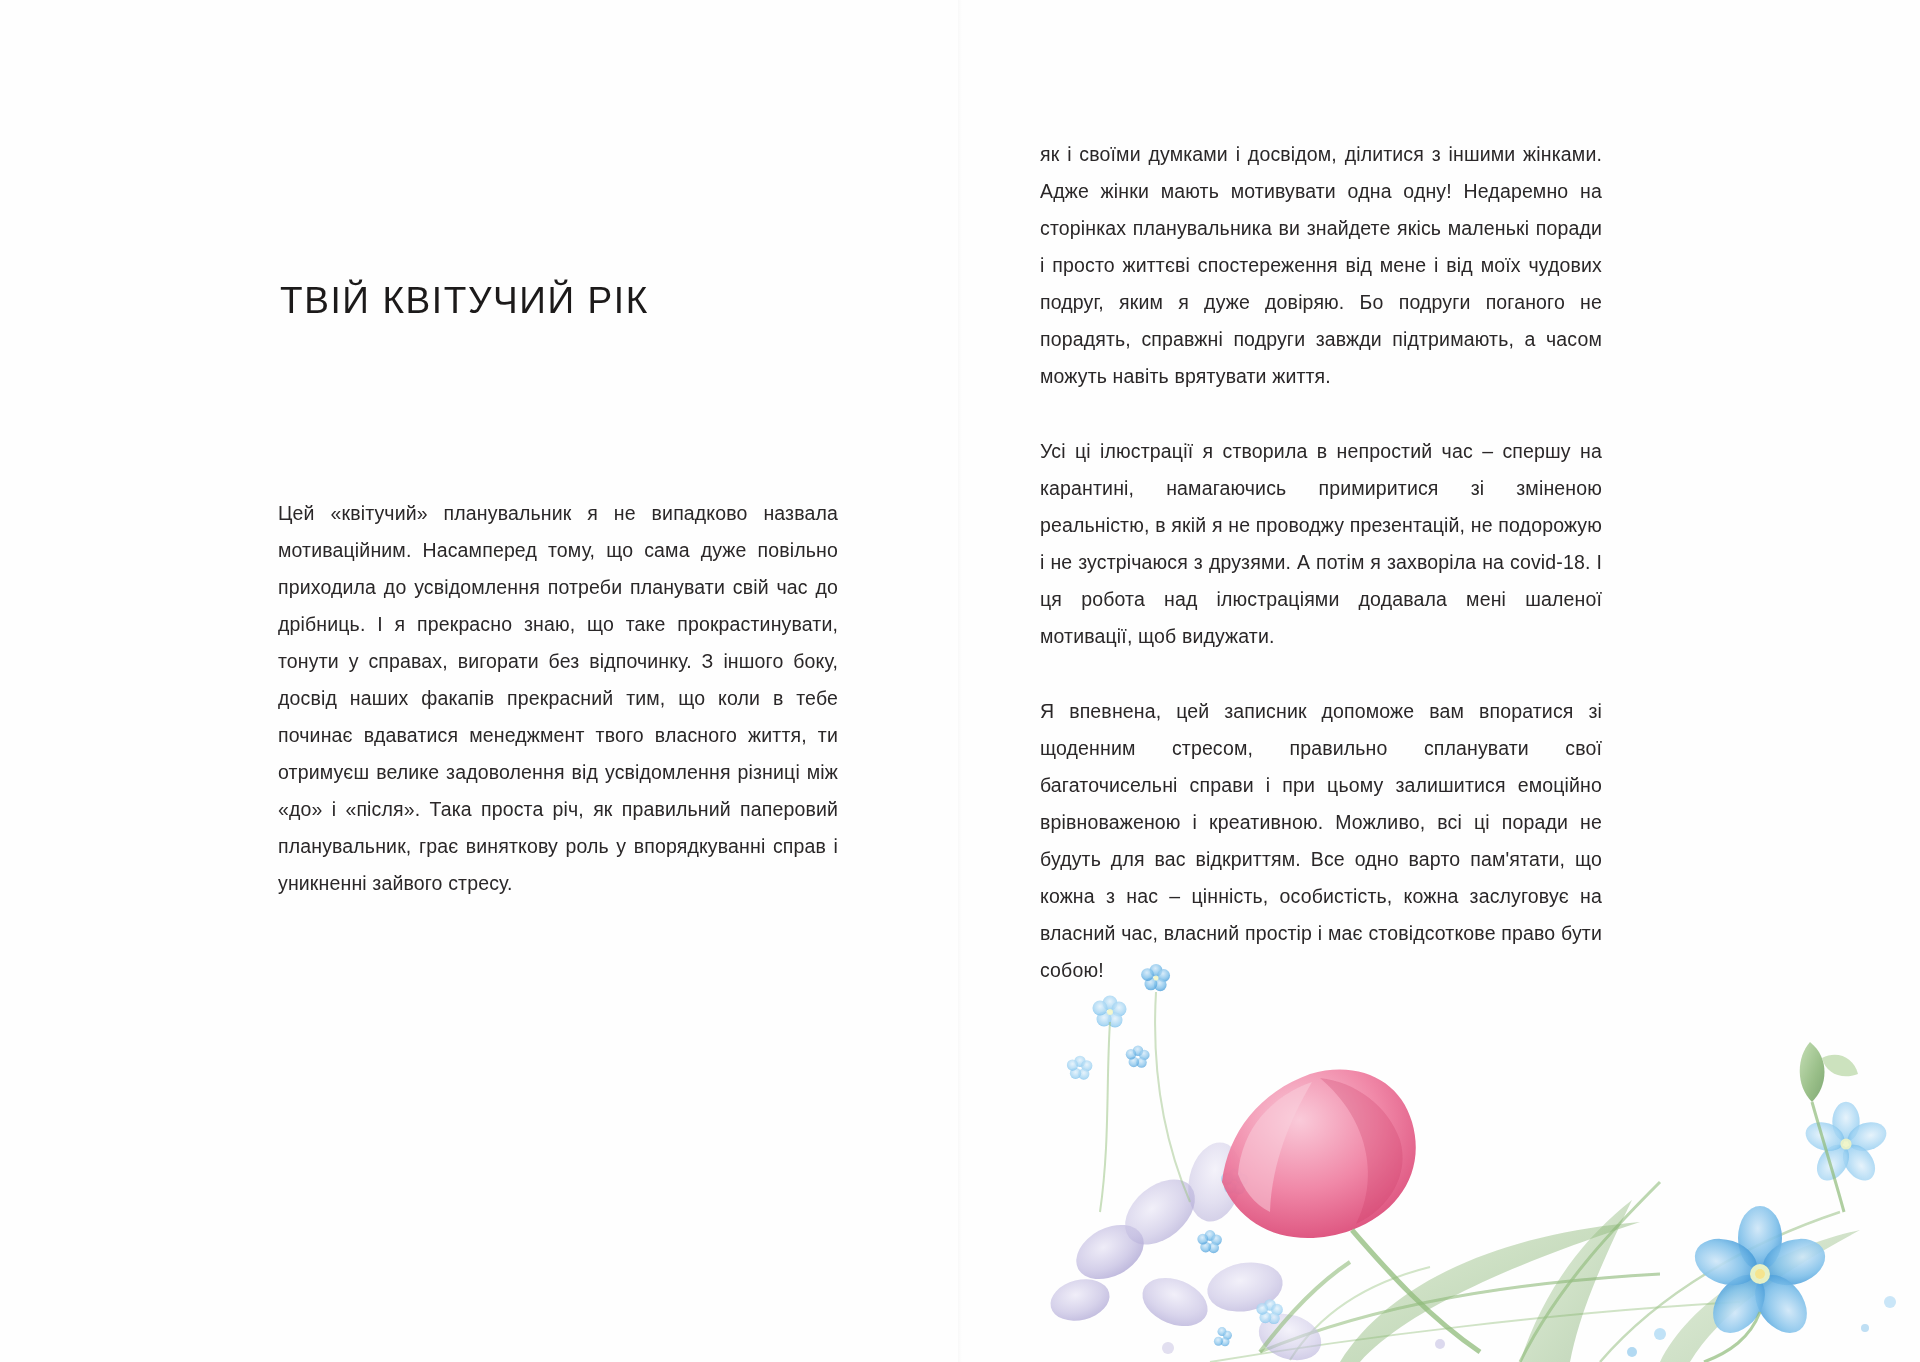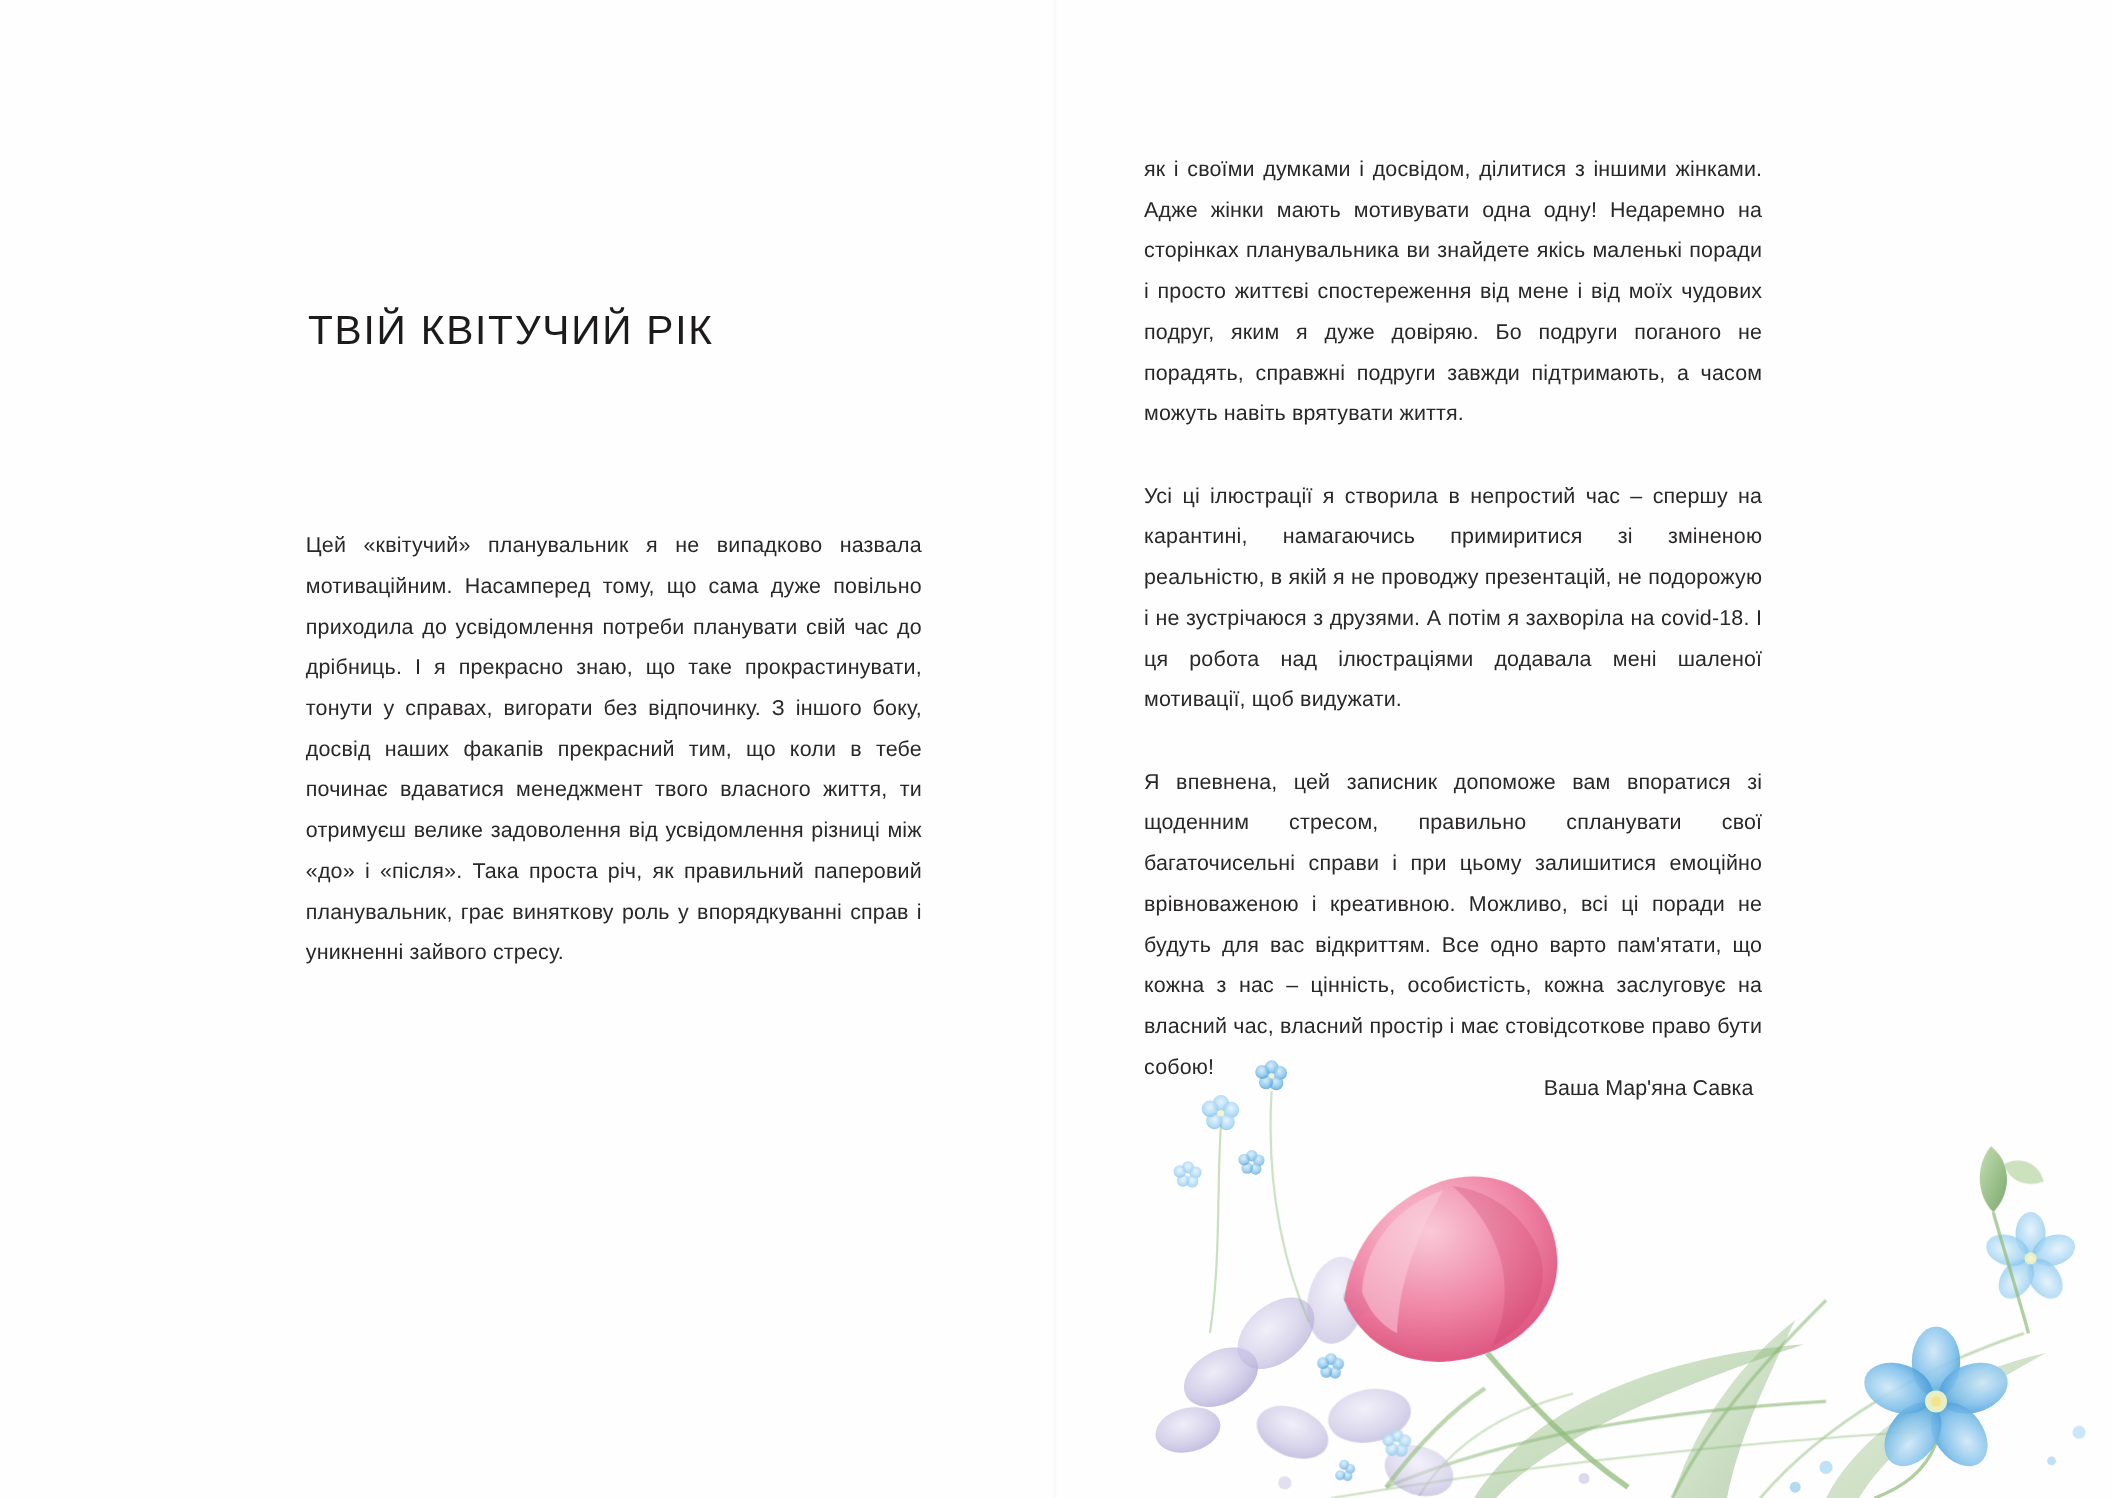--- a/index.html
+++ b/index.html
@@ -46,21 +46,21 @@
     color: #1c1a1a;
     white-space: nowrap;
   }
   .left-body {
     position: absolute;
     left: 278px;
     top: 478px;
     width: 560px;
   }
   .left-body p {
-    margin: 0 0 38px 0;
+    margin: 17px 0 38px 0;
     font-size: 19.5px;
     line-height: 37px;
     letter-spacing: 0.15px;
     color: #2a2728;
     text-align: justify;
     -webkit-hyphens: auto;
     hyphens: auto;
   }
   .left-body p:last-child {
     margin-bottom: 0;
@@ -135,21 +135,20 @@
   <div class="gutter-shadow"></div>
 
   <div class="page page-right">
 
     <div class="right-body">
       <p>як і своїми думками і досвідом, ділитися з іншими жінками. Адже жінки мають мотивувати одна одну! Недаремно на сторінках планувальника ви знайдете якісь маленькі поради і просто життєві спостереження від мене і від моїх чудових подруг, яким я дуже довіряю. Бо подруги поганого не порадять, справжні подруги завжди підтримають, а часом можуть навіть врятувати життя.</p>
       <p>Усі ці ілюстрації я створила в непростий час – спершу на карантині, намагаючись примиритися зі зміненою реальністю, в якій я не проводжу презентацій, не подорожую і не зустрічаюся з друзями. А потім я захворіла на covid-18. І ця робота над ілюстраціями додавала мені шаленої мотивації, щоб видужати.</p>
       <p>Я впевнена, цей записник допоможе вам впоратися зі щоденним стресом, правильно спланувати свої багаточисельні справи і при цьому залишитися емоційно врівноваженою і креативною. Можливо, всі ці поради не будуть для вас відкриттям. Все одно варто пам'ятати, що кожна з нас – цінність, особистість, кожна заслуговує на власний час, власний простір і має стовідсоткове право бути собою!</p>
     </div>
 
-    <div class="signature">Ваша Мар'яна Савка</div>
 
     <div class="floral">
       <svg viewBox="0 0 960 480" xmlns="http://www.w3.org/2000/svg">
         <defs>
           <radialGradient id="gTulip" cx="40%" cy="30%" r="75%">
             <stop offset="0%" stop-color="#f9c6d6"></stop>
             <stop offset="55%" stop-color="#ef7fa1"></stop>
             <stop offset="100%" stop-color="#d94372"></stop>
           </radialGradient>
           <radialGradient id="gBlue" cx="45%" cy="35%" r="70%">

